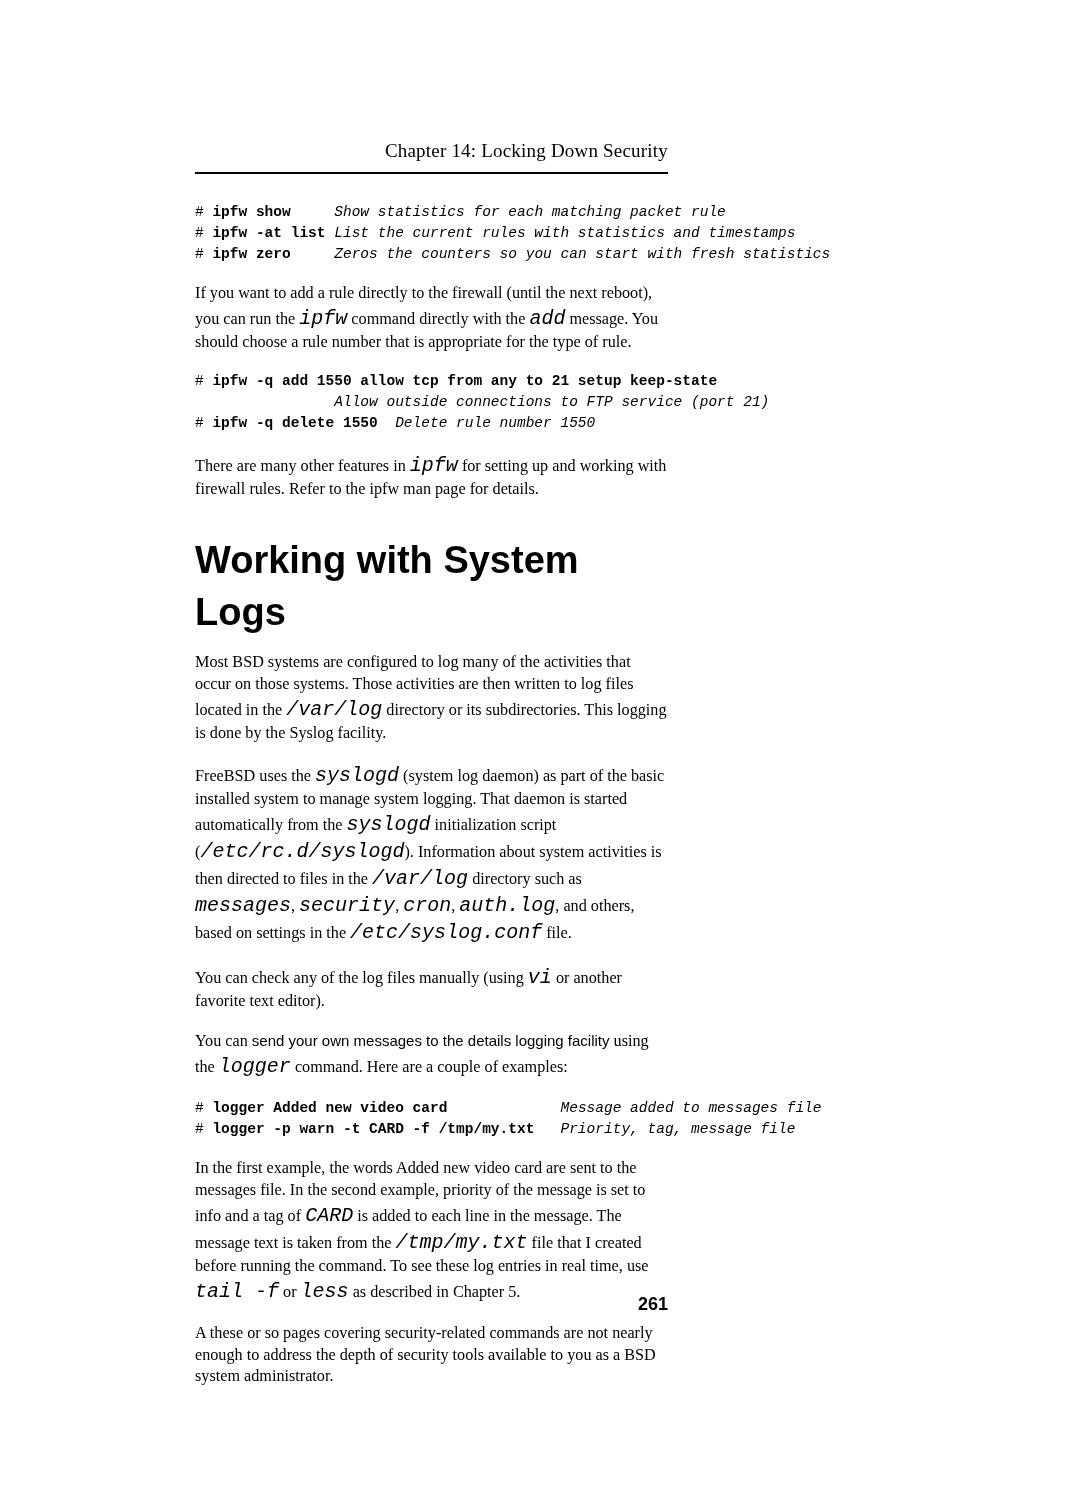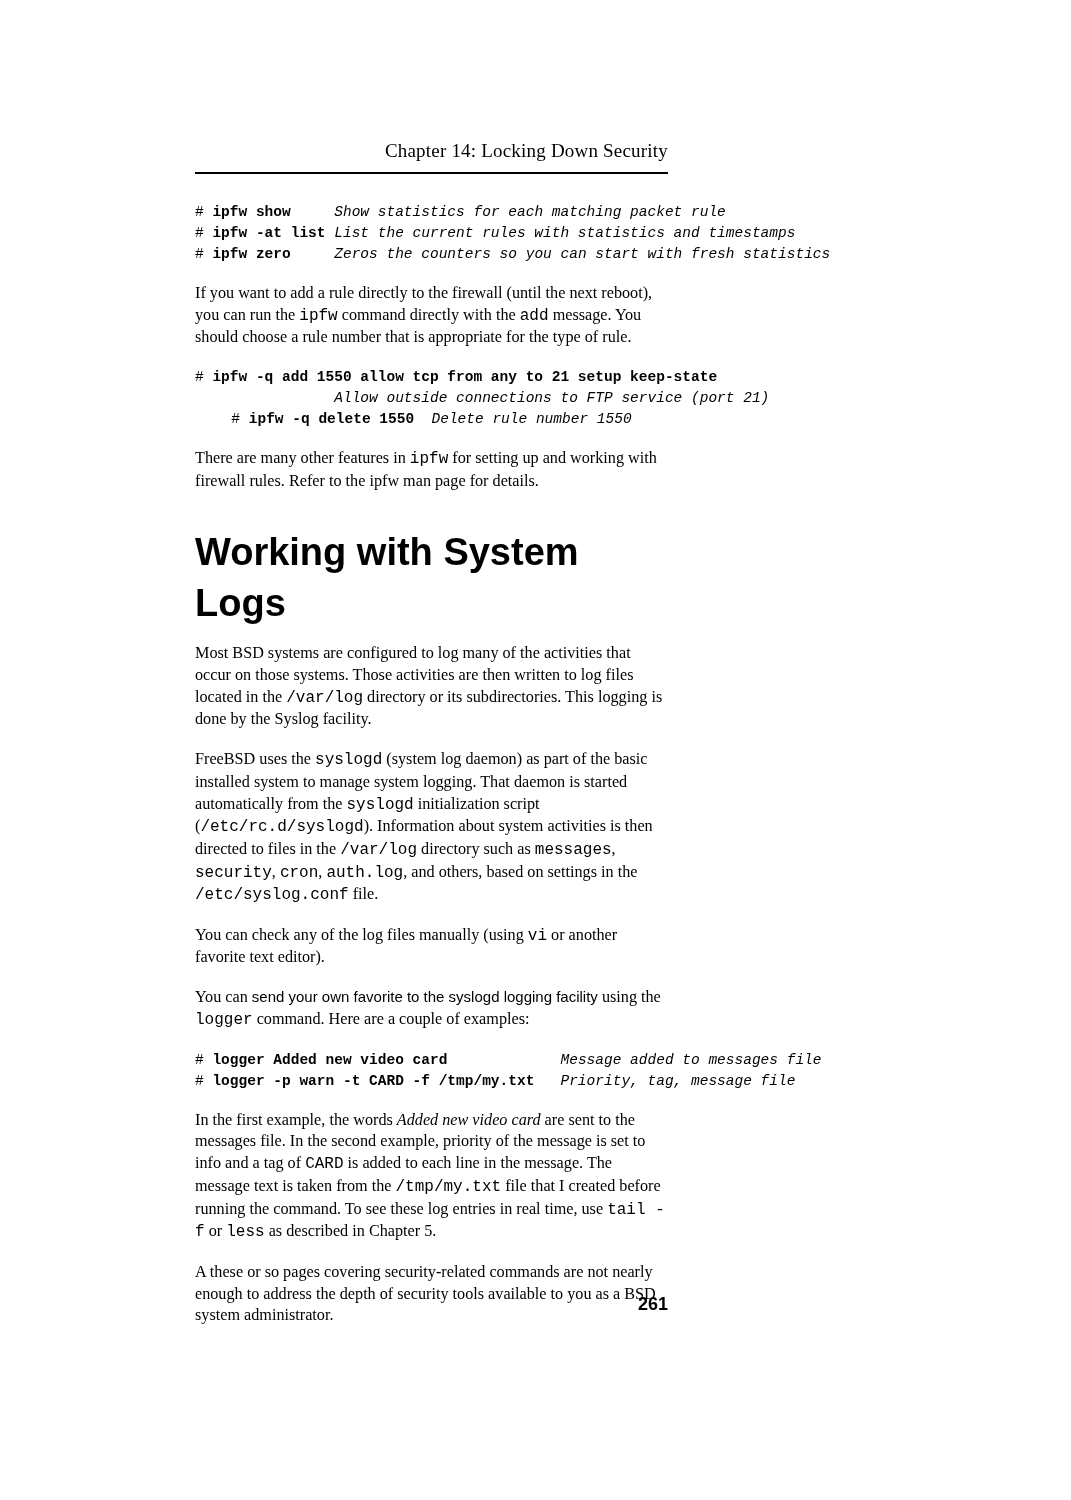--- a/index.html
+++ b/index.html
@@ -25,45 +25,45 @@
       padding-bottom: 8px;
       border-bottom: 2.5px solid #000;
       margin-bottom: 28px;
     }
     .code-block {
       font-family: "Courier New", Courier, monospace;
       font-size: 14.5px;
       line-height: 1.45;
       white-space: pre;
       margin: 0 0 18px 0;
-      text-align: center;
     }
     .code-block .prompt { }
     .code-block .cmd { font-weight: bold; }
     .code-block .comment { font-style: italic; }
     p.body {
       margin: 0 0 18px 0;
       text-align: left;
     }
     .mono {
       font-family: "Courier New", Courier, monospace;
-      font-size: 16px;
+      font-size: 20px;
+      font-style: italic;
     }
     h2.section {
       font-family: "Arial Black", Arial, Helvetica, sans-serif;
       font-weight: 900;
       font-size: 38px;
       letter-spacing: 0px;
       margin: 34px 0 14px 0;
     }
     .sans-inline {
       font-family: Arial, Helvetica, sans-serif;
       font-size: 15px;
     }
-    .ital { font-style: italic; }
+    .ital { }
     .page-number {
       position: absolute;
       right: 180px;
       bottom: 184px;
       font-family: Arial, Helvetica, sans-serif;
       font-weight: 700;
       font-size: 18px;
     }
   </style>
 </head>
@@ -97,21 +97,21 @@
 
   <p class="body">
     <span>FreeBSD uses the </span><span class="mono">syslogd</span><span> (system log daemon) as part of the basic installed system to manage system logging. That daemon is started automatically from the </span><span class="mono">syslogd</span><span> initialization script (</span><span class="mono">/etc/rc.d/syslogd</span><span>). Information about system activities is then directed to files in the </span><span class="mono">/var/log</span><span> directory such as </span><span class="mono">messages</span><span>, </span><span class="mono">security</span><span>, </span><span class="mono">cron</span><span>, </span><span class="mono">auth.log</span><span>, and others, based on settings in the </span><span class="mono">/etc/syslog.conf</span><span> file.</span>
   </p>
 
   <p class="body">
     <span>You can check any of the log files manually (using </span><span class="mono">vi</span><span> or another favorite text editor).</span>
   </p>
 
   <p class="body">
-    <span>You can </span><span class="sans-inline">send your own favorite to the syslogd logging facility</span><span> using the </span><span class="mono">logger</span><span> command. Here are a couple of examples:</span>
+    <span>You can </span><span class="sans-inline">send your own messages to the details logging facility</span><span> using the </span><span class="mono">logger</span><span> command. Here are a couple of examples:</span>
   </p>
 
   <div class="code-block"><span class="prompt"># </span><span class="cmd">logger Added new video card</span><span>             </span><span class="comment">Message added to messages file</span>
 <span class="prompt"># </span><span class="cmd">logger -p warn -t CARD -f /tmp/my.txt</span><span>   </span><span class="comment">Priority, tag, message file</span></div>
 
   <p class="body">
     <span>In the first example, the words </span><span class="ital">Added new video card</span><span> are sent to the messages file. In the second example, priority of the message is set to info and a tag of </span><span class="mono">CARD</span><span> is added to each line in the message. The message text is taken from the </span><span class="mono">/tmp/my.txt</span><span> file that I created before running the command. To see these log entries in real time, use </span><span class="mono">tail -f</span><span> or </span><span class="mono">less</span><span> as described in Chapter 5.</span>
   </p>
 
 

